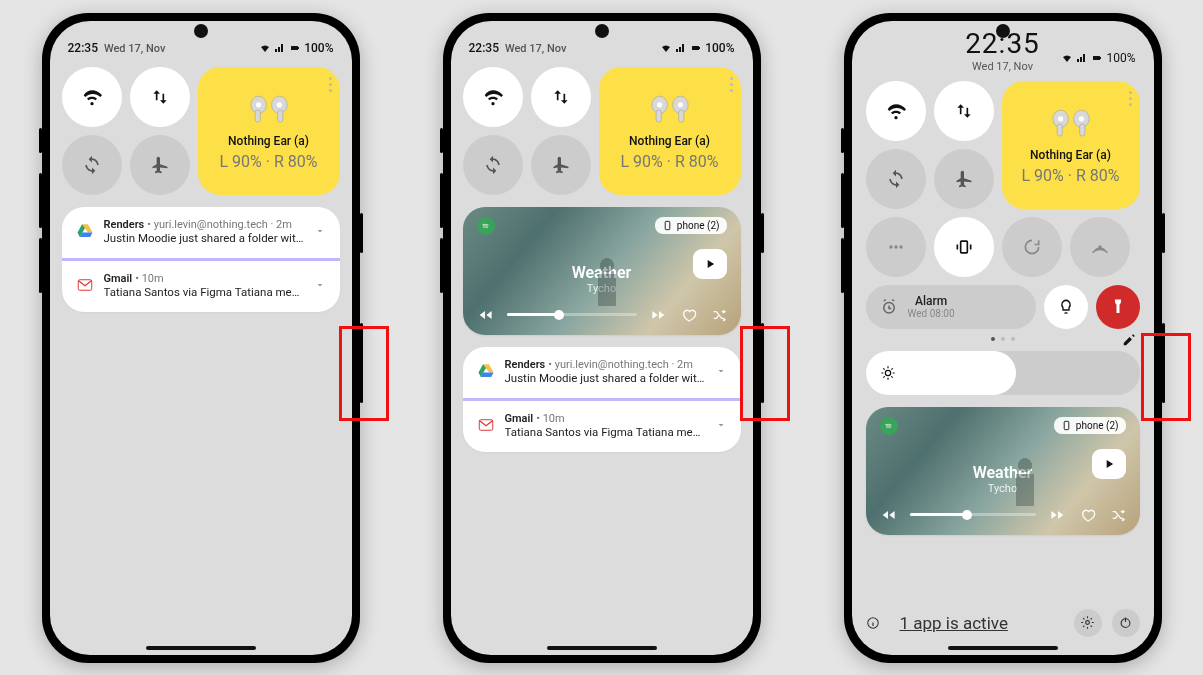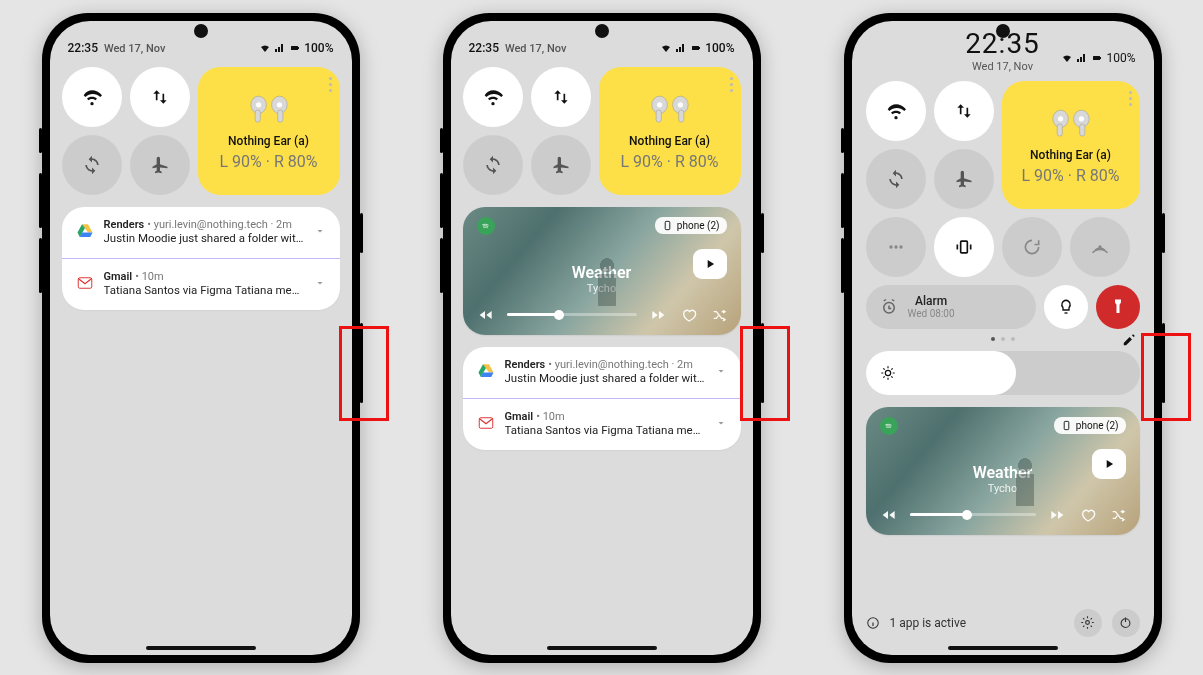--- a/index.html
+++ b/index.html
@@ -55,21 +55,21 @@
   .ear-name { font-size: 12px; font-weight: 500; color:#111; }
   .ear-batt { font-size: 16px; color:#777; }
   .ear-dots { position:absolute; right:8px; top:10px; display:flex; flex-direction:column; gap:3px; }
   .ear-dots span { width:3px; height:3px; border-radius:50%; background:#bbb; }
 
   
   .notif-list { margin-top: 12px; background:#fff; border-radius: 22px; overflow:hidden;
     box-shadow: 0 1px 2px rgba(0,0,0,0.04); }
   .notif {
     display:flex; align-items:center; gap:10px; padding:11px 14px 13px;
-    border-bottom: 1px solid #c4b5fd; position:relative;
+    border-bottom: 3px solid #c4b5fd; position:relative;
   }
   .notif:last-child{border:none;}
   .notif-icon { width:18px; height:18px; flex-shrink:0; display:flex; align-items:center; justify-content:center; }
   .notif-body { flex:1; min-width:0; }
   .notif-head { font-size:11px; color:#222; display:flex; gap:3px; align-items:center; }
   .notif-head .sender { font-weight:600; }
   .notif-head .meta { color:#777; font-weight:400; }
   .notif-msg { font-size: 11.5px; color:#222; white-space:nowrap; overflow:hidden; text-overflow:ellipsis; }
   .chev { width:12px; height:12px; opacity:0.6; flex-shrink:0; }
 
@@ -128,22 +128,22 @@
   .dots-row span.active{background:#555;}
   .edit-pen{ position:absolute; right:4px; top:-4px; }
 
   .bright-row{ margin-top:10px; background:rgba(0,0,0,0.07); height:44px;
     border-radius:22px; position:relative; }
   .bright-fill{ position:absolute; left:0; top:0; height:100%; width:55%;
     background:#fff; border-radius:22px; display:flex; align-items:center; padding-left:14px;}
 
   .footer-row{ position:absolute; bottom:18px; left:14px; right:14px;
     display:flex; align-items:center; gap:10px;}
-  .footer-pill{ flex:1; display:flex; align-items:center; gap:10px; background:transparent;
-    font-size:12px; color:#333;}
+  .footer-pill{ flex:1; display:flex; align-items:center; gap:20px; background:transparent;
+    font-size:17px; color:#333;text-decoration:underline;}
   .footer-ico{ width:28px;height:28px;border-radius:50%; background:rgba(0,0,0,0.07);
     display:flex;align-items:center;justify-content:center;}
 
   .nav-bar{ position:absolute; bottom:5px; left:50%; transform:translateX(-50%);
     width:110px; height:4px; background:#111; border-radius:2px;}
 
   
   .red-box{
     position:absolute; border: 3px solid #e11; background: transparent; pointer-events:none;
   }

